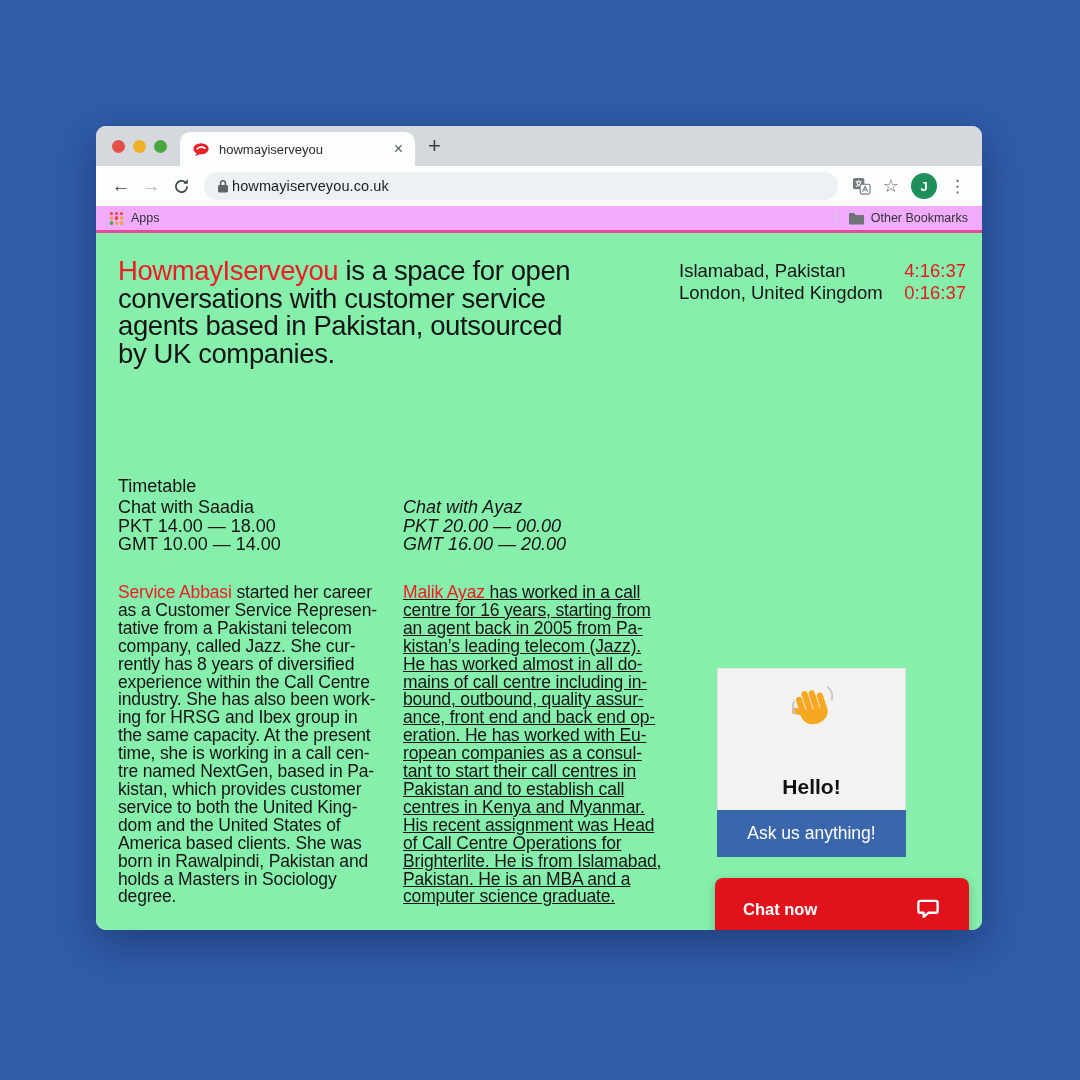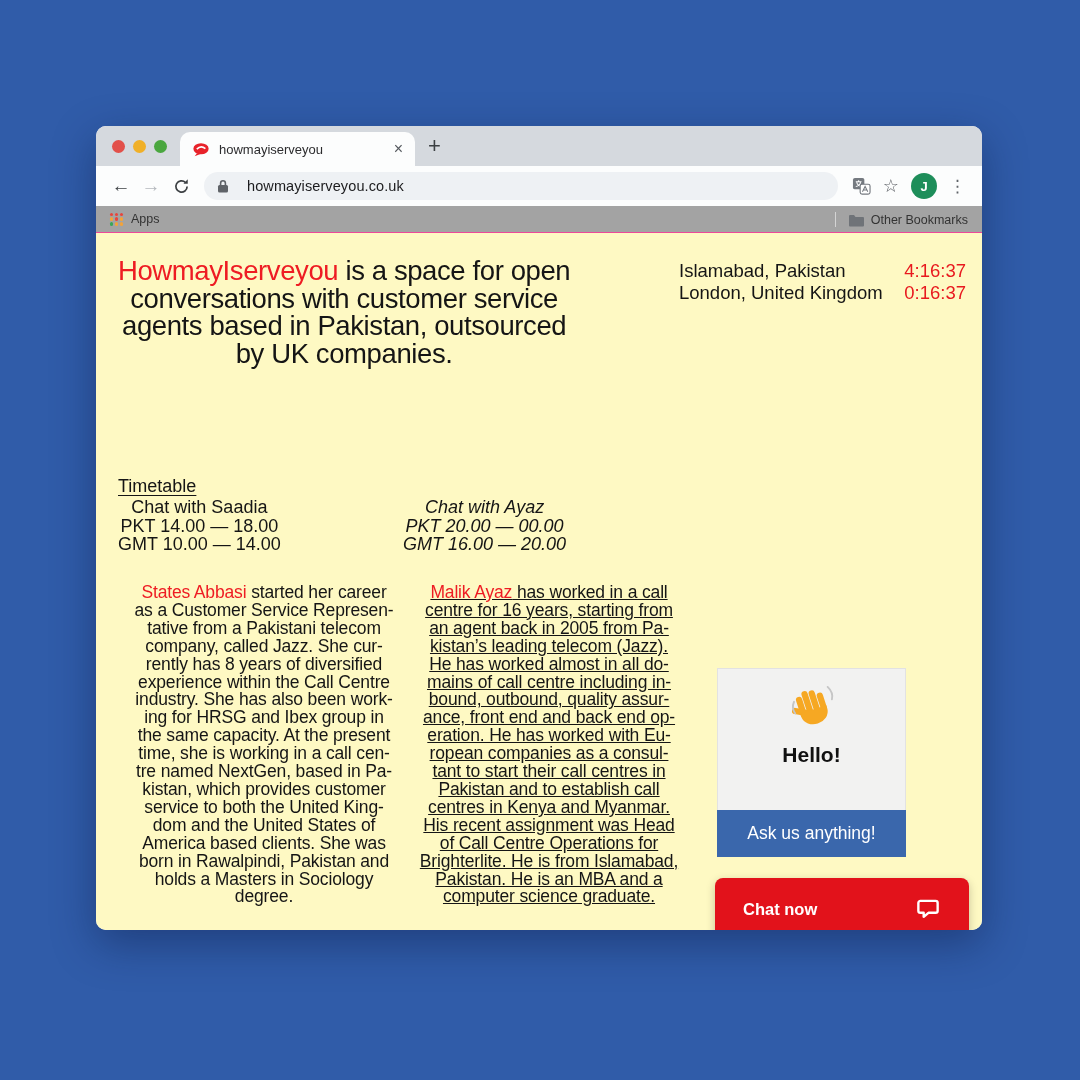--- a/index.html
+++ b/index.html
@@ -28,62 +28,62 @@
   }
   .tab-title { font-size:13px; color:#2c2c2e; margin-left:9px; flex:1; white-space:nowrap; overflow:hidden; }
   .tab-close { color:#55595e; font-size:16px; line-height:16px; }
   .newtab { position:absolute; left:332px; top:7px; font-size:22px; font-weight:300; color:#3c4043; }
   .toolbar { height:40px; background:#fcfdfd; display:flex; align-items:center; padding:0 10px; flex:none; }
   .nav-ico { font-size:19px; color:#3c4043; width:30px; text-align:center; flex:none; }
   .nav-ico.fwd { color:#b3b7bc; }
   .nav-ico.refresh { display:flex; align-items:center; justify-content:center; }
   .urlbar {
     flex:1; height:28px; background:#eef1f4; border-radius:14px;
-    display:flex; align-items:center; padding:0 13px; gap:18px; margin:0 8px;
+    display:flex; align-items:center; padding:0 13px; gap:3px; margin:0 8px;
     min-width:0;
   }
   .url-text { font-size:14.5px; color:#1c1c1e; letter-spacing:.1px; white-space:nowrap; }
   .tb-right { display:flex; align-items:center; gap:12px; padding:0 6px; flex:none; }
   .star-ico { font-size:18px; color:#5f6368; }
   .avatar {
     width:26px; height:26px; border-radius:50%; background:#1e8e5a; color:#fff;
     font-size:13px; font-weight:bold; display:flex; align-items:center; justify-content:center;
   }
   .menu-dots { font-size:17px; color:#5f6368; }
   .bookmarks {
-    height:27px; background:#a3a3a3; border-bottom:1px solid #ec4899;
+    height:27px; background:#f0abfc; border-bottom:3px solid #ec4899;
     display:flex; align-items:center; padding:0 14px; font-size:12.5px; color:#333; flex:none;
   }
   .apps-grid { width:13px; height:13px; display:grid; grid-template-columns:repeat(3,1fr); gap:1.5px; margin-right:8px; flex:none; }
   .apps-grid i { border-radius:50%; }
-  .bm-right { margin-left:auto; display:flex; align-items:flex-end; }
+  .bm-right { margin-left:auto; display:flex; align-items:center; }
   .bm-divider { width:1px; height:15px; background:#d4d4d4; margin-right:12px; }
   .folder-ico { margin-right:7px; display:flex; }
   
-  .content { position:relative; flex:1; background:#fef9c3; overflow:hidden;text-align:center; }
+  .content { position:relative; flex:1; background:#86efac; overflow:hidden; }
   .headline {
     position:absolute; left:22px; top:24px;
     font-size:27.5px; line-height:27.5px; letter-spacing:-0.4px; white-space:pre;
   }
   .headline .brand { color:#ee1c23; }
   .clocks { position:absolute; left:583px; top:27px; width:287px; font-size:18.5px; line-height:21.5px; }
   .clock-row { display:flex; justify-content:space-between; }
   .clock-time { color:#e8191f; margin-left:12px; }
-  .tt-heading { position:absolute; left:22px; top:243px; font-size:18px; text-decoration:underline; text-underline-offset:3px; }
+  .tt-heading { position:absolute; left:22px; top:243px; font-size:18px; text-underline-offset:3px; }
   .tt-col { position:absolute; top:265px; font-size:18px; line-height:18.5px; white-space:pre; }
   .tt-col.c1 { left:22px; } .tt-col.c2 { left:307px;font-style:italic; }
   .bio { position:absolute; top:351px; width:292px; font-size:17.5px; line-height:17.9px; letter-spacing:-0.15px; }
   .bio.c1 { left:22px; } .bio.c2 { left:307px;text-decoration:underline; }
   .bio .name { color:#ee1c23; }
   .bio .biotext { white-space:pre; }
   
   .widget-card { position:absolute; left:621px; top:435px; width:189px; }
   .widget-top {
     height:142px; background:#f2f2f1; border:1px solid #e2e2e2; border-bottom:none;
-    display:flex; flex-direction:column; align-items:center;
+    display:flex; flex-direction:column; align-items:center;gap:32px;
   }
   .wave-wrap { margin-top:14px; }
   .widget-hello { font-size:21px; font-weight:bold; color:#111; margin-top:6px; }
   .widget-bar {
     height:47px; background:#3a67ac; color:#fff; font-size:17.5px;
     display:flex; align-items:center; justify-content:center;
   }
   .chat-btn {
     position:absolute; left:619px; top:645px; width:254px; height:62px;
     background:#e2121b; border-radius:8px 8px 0 0;
@@ -196,21 +196,21 @@
     <div class="tt-heading">Timetable</div>
 
     <div class="tt-col c1"><span>Chat with Saadia</span>
 <span>PKT 14.00 — 18.00</span>
 <span>GMT 10.00 — 14.00</span></div>
 
     <div class="tt-col c2"><span>Chat with Ayaz</span>
 <span>PKT 20.00 — 00.00</span>
 <span>GMT 16.00 — 20.00</span></div>
 
-    <div class="bio c1"><span class="name">States Abbasi</span><span class="biotext"> started her career
+    <div class="bio c1"><span class="name">Service Abbasi</span><span class="biotext"> started her career
 as a Customer Service Represen-
 tative from a Pakistani telecom
 company, called Jazz. She cur-
 rently has 8 years of diversified
 experience within the Call Centre
 industry. She has also been work-
 ing for HRSG and Ibex group in
 the same capacity. At the present
 time, she is working in a call cen-
 tre named NextGen, based in Pa-

